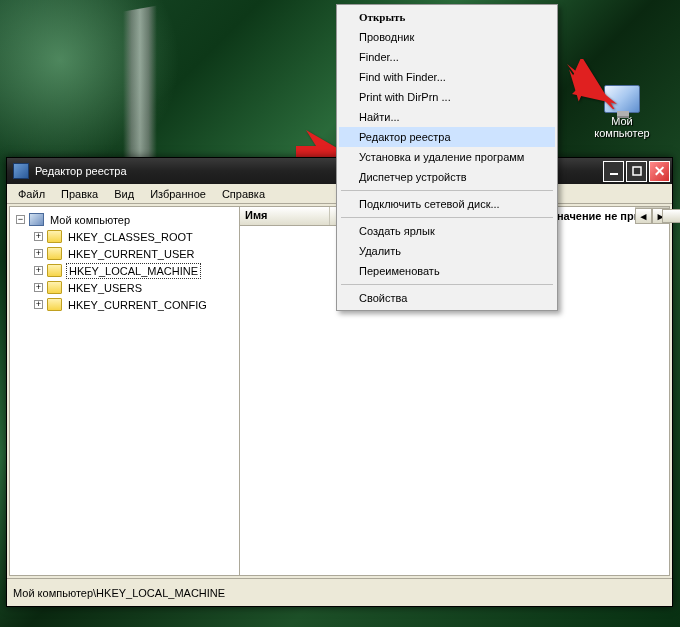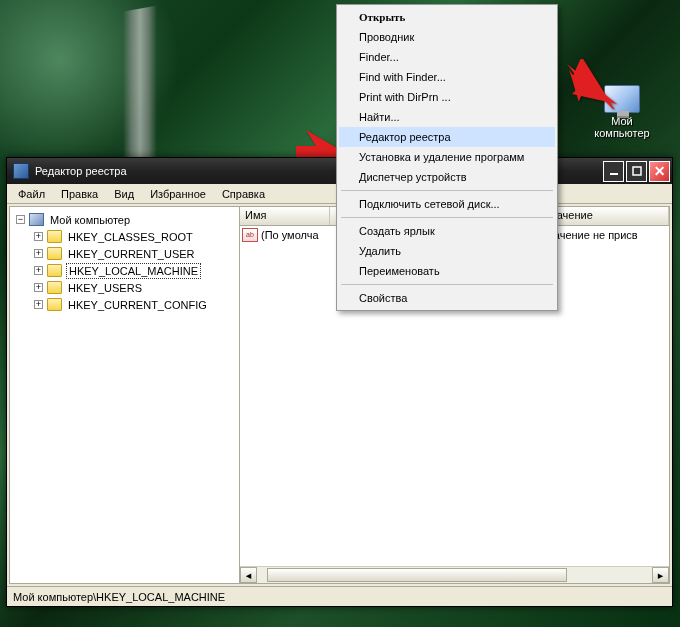--- a/index.html
+++ b/index.html
@@ -87,21 +87,21 @@
   .ico.folder {
     background: linear-gradient(180deg, #fff2b0 0%, #f7d54a 100%);
     border: 1px solid #c0a020; border-radius: 1px;
   }
   .tree-row .lbl { padding: 1px 2px; }
   .tree-row.selected .lbl {
     border: 1px dotted #333;
   }
   .tree-sub { padding-left: 18px; }
 
-  .listpane { flex: 1; display: flex; flex-direction: column; min-width: 0; }
+  .listpane { flex: 1; display: flex; flex-direction: row; min-width: 0; font-weight: bold; }
   .list-header {
     height: 19px; background: linear-gradient(180deg, #fff 0%, #f0efe6 50%, #e0dece 100%);
     display: flex; border-bottom: 1px solid #aca899; flex-shrink: 0;
   }
   .list-header .col {
     padding: 2px 5px; border-right: 1px solid #c8c6b8; white-space: nowrap;
   }
   .list-header .col.c1 { width: 90px; }
   .list-header .col.c2 { flex: 1; }
   .list-header .col.c3 { width: 130px; }
@@ -126,21 +126,21 @@
     width: 17px; background: linear-gradient(180deg,#fff,#dcdac8);
     border: 1px solid #aca899; display:flex; align-items:center; justify-content:center;
   }
   .hscroll .track { flex:1; background: #efeee4; position:relative; }
   .hscroll .thumb {
     position:absolute; left: 10px; top:1px; bottom:1px; width: 300px;
     background: linear-gradient(180deg,#fff,#dcdac8); border:1px solid #aca899;
   }
 
   .statusbar {
-    height: 20px; background: #ece9d8; border-top: 1px solid #aca899;
+    height: 28px; background: #ece9d8; border-top: 1px solid #aca899;
     padding: 2px 6px; display: flex; align-items: center; flex-shrink: 0;
   }
 
   .context-menu {
     position: absolute; top: 4px; left: 336px; width: 222px;
     background: #f1f1f1; border: 1px solid #979797;
     box-shadow: 3px 3px 5px rgba(0,0,0,0.35);
     padding: 2px;
   }
   .cm-item {

